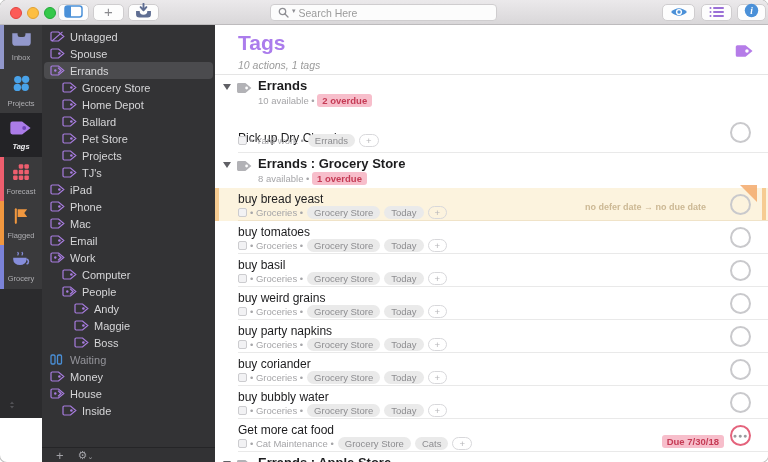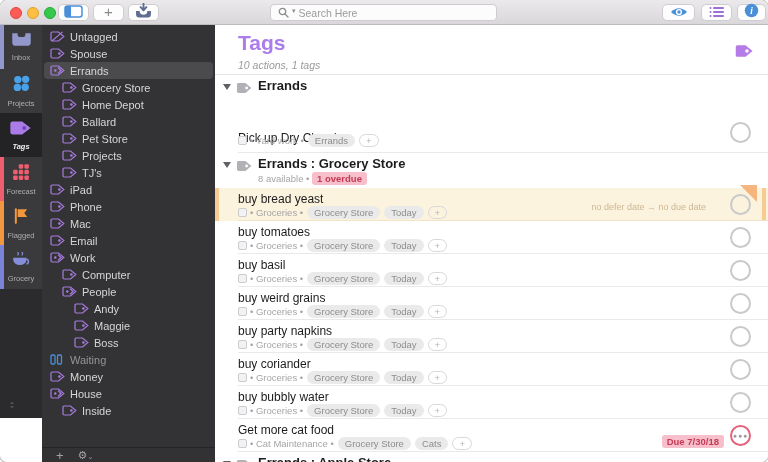--- a/index.html
+++ b/index.html
@@ -84,21 +84,21 @@
   .task.big .circle { top:10px; }
   .circle.red { border-color:#e4637c; display:flex; align-items:center; justify-content:center; }
   .dots { font-size:7px; color:#9a9a9e; letter-spacing:1px; line-height:1; margin-top:-1px; }
 
   .task.sel { background:var(--selbg,#fcf3de); }
   .task.sel .divider { border-bottom-color:#f0e3c8; }
   .stripeL { position:absolute; left:0; top:0; bottom:0; width:4px; background:var(--selstripe,#f6cc92); }
   .stripeR { position:absolute; right:2px; top:0; bottom:0; width:4px; background:var(--selstripe,#f6cc92); }
   .fold { position:absolute; right:11px; top:-3px; width:17px; height:17px; background:#f3a96b;
           clip-path:polygon(0 0,100% 0,100% 100%); opacity:.85; }
-  .defer { position:absolute; right:62px; top:14px; font-size:9px; color:#ccb894; }
+  .defer { position:absolute; right:62px; top:14px; font-size:9px; color:#ccb894;font-weight:bold; }
   .due { position:absolute; right:44px; top:16px; font-size:9.5px; font-weight:bold;
          background:var(--pinkbg,#f7becb); color:var(--pinktx,#c53b55); padding:1px 5px; border-radius:3px; }
 </style>
 </head>
 <body>
 
 <div class="window">
 
   <div class="titlebar">
     <div class="tl red"></div>
@@ -449,20 +449,21 @@
             </svg></span>
       </div>
       <div id="sections">
           <div class="sechead h1">
             <div class="tri"></div>
             <span class="sectag"><svg width="17" height="12" viewBox="0 0 17 12">
                 <path d="M2.4 1 h7 l6 5 -6 5 h-7 a1.4 1.4 0 0 1 -1.4 -1.4 v-7.2 a1.4 1.4 0 0 1 1.4 -1.4 z" fill="#b2b2b6"></path>
                 <circle cx="10.6" cy="6" r="1.4" fill="#fff"></circle>
               </svg></span>
             <span class="secname">Errands</span>
+            <span class="secsub">10 available • <span class="badge">2 overdue</span></span>
           </div>
           <div class="task big ">
             <div class="ttitle">Pick up Dry Cleaning</div>
             <div class="tmeta">
               <span class="sq"></span>
               <span> • Yard work • </span>
               <span class="pill">Errands</span>
               <span class="pill add">+</span>
             </div>
             <div class="circle "></div>

